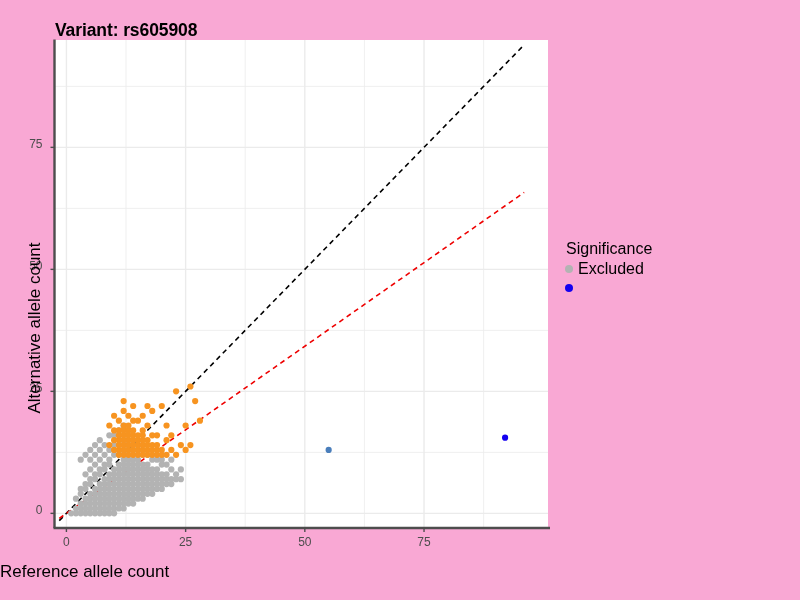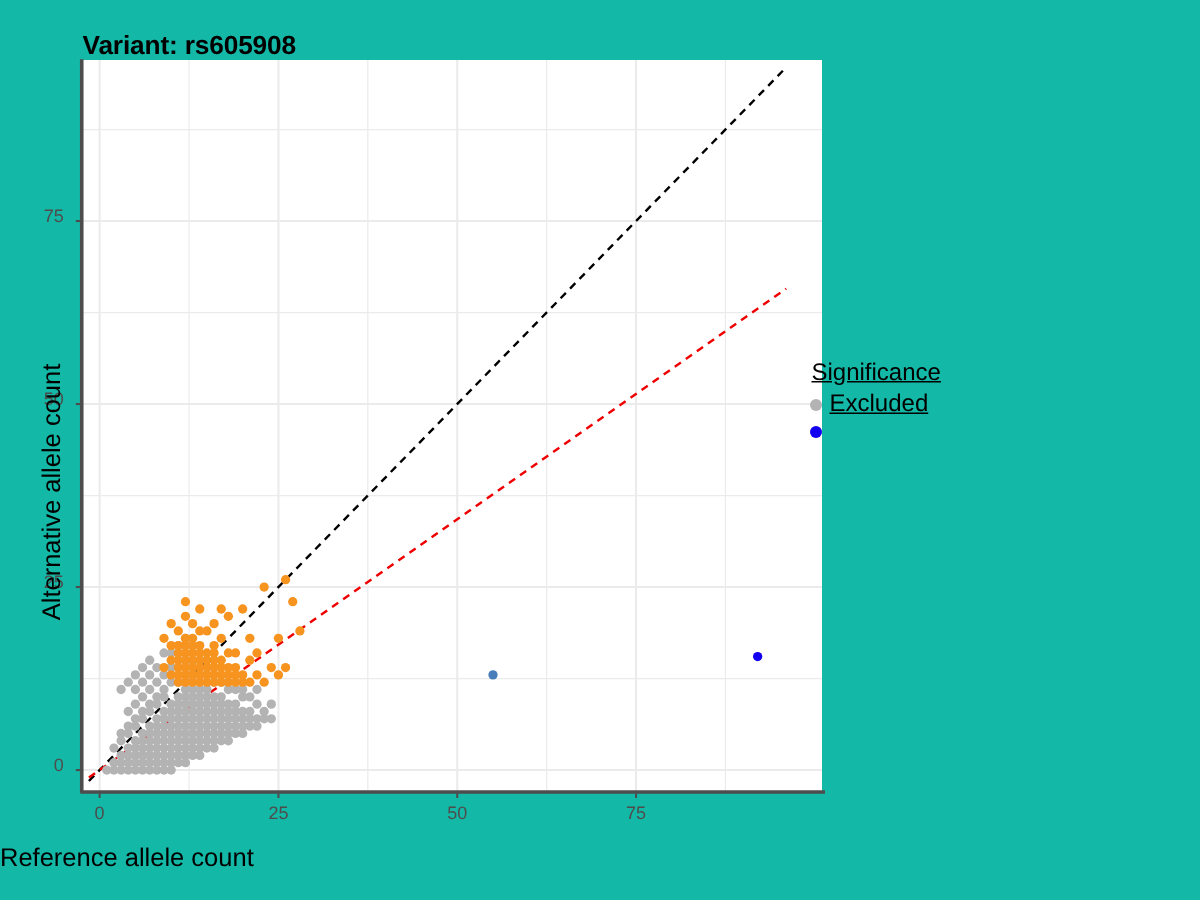--- a/index.html
+++ b/index.html
@@ -12,21 +12,21 @@
     height: 600px;
     font-family: "Liberation Sans", sans-serif;
     overflow: hidden;
     position: relative;
   }
   #root {
     position: absolute;
     left: 0; top: 0;
     width: 800px;
     height: 600px;
-    background: #14b8a6;
+    background: #f9a8d4;
   }
   .title {
     position: absolute;
     font-weight: bold;
     font-size: 17.5px;
     color: #000000;
     white-space: nowrap;
     letter-spacing: -0.1px;
   }
   #title-variant { left: 55px; top: 20px; }
@@ -60,34 +60,33 @@
     position: absolute;
     font-size: 12px;
     color: #4d4d4d;
     white-space: nowrap;
   }
   .tick-label.y { text-align: right; width: 40px; }
   .tick-label.x { text-align: center; width: 40px; }
 
   #legend {
     position: absolute;
-    left: 535px;
+    left: 560px;
     top: 240px;
     width: 240px;
-    text-decoration: underline;
   }
   #legend-title {
     font-size: 16px;
     color: #000000;
     margin: 0 0 2px 6px;
     white-space: nowrap;
   }
   .legend-row {
     display: flex;
-    align-items: flex-end;
+    align-items: flex-start;
     height: 18.5px;
     white-space: nowrap;
   }
   .legend-key {
     width: 18px;
     height: 18px;
     display: flex;
     align-items: center;
     justify-content: center;
     flex: 0 0 18px;

